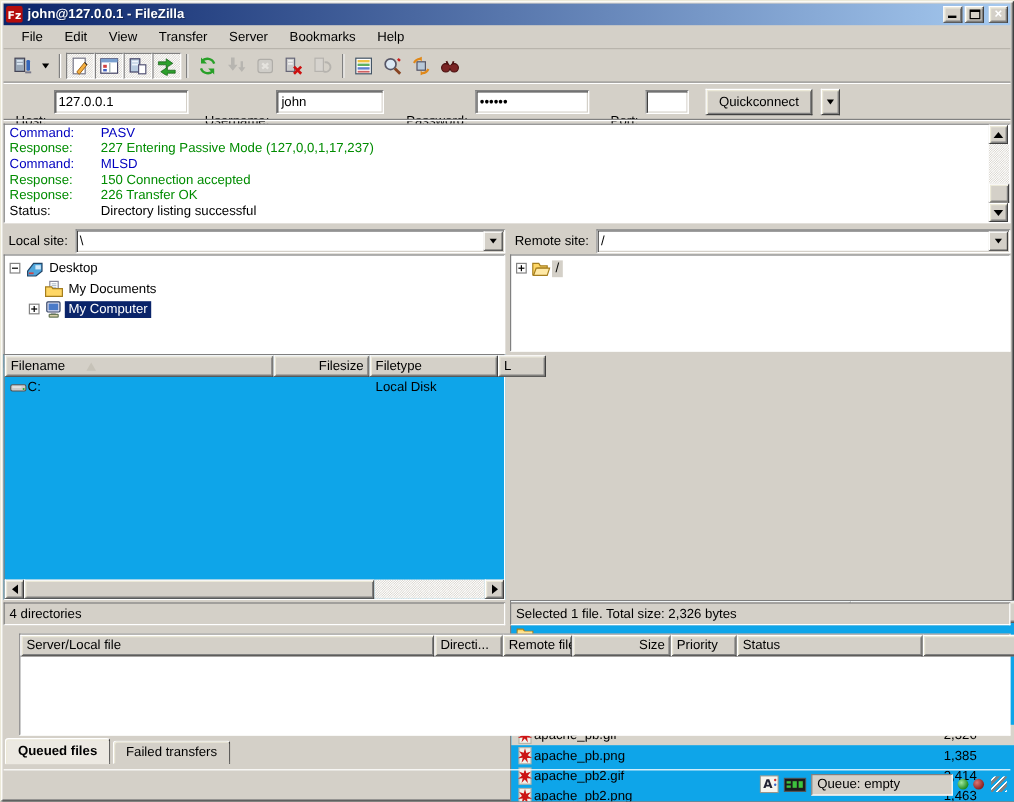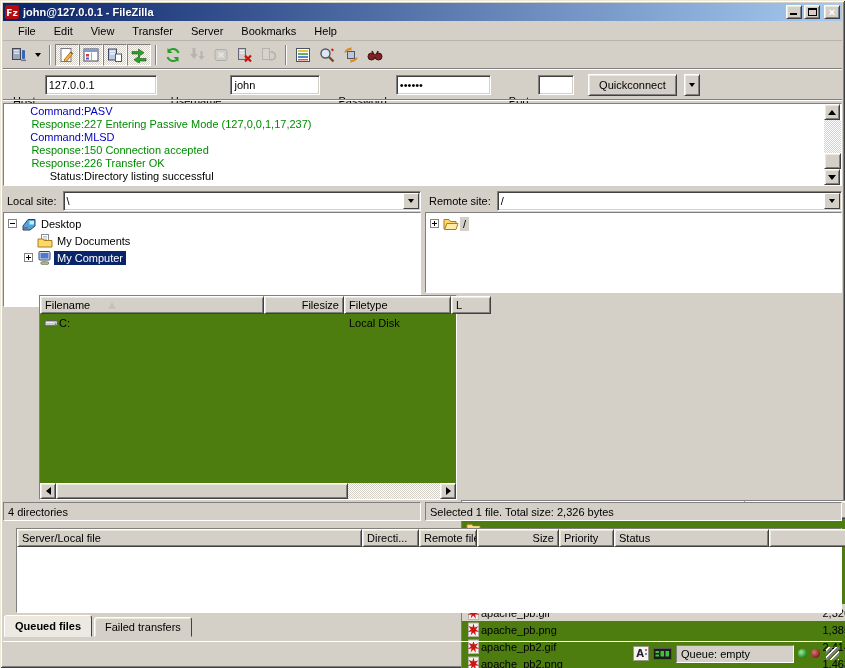--- a/index.html
+++ b/index.html
@@ -2,21 +2,20 @@
 <html><head>
 <meta charset="utf-8">
 <style>
   html,body{margin:0;padding:0;background:#808080;}
   *{box-sizing:border-box;}
   .win{
     position:relative;width:845px;height:668px;background:#d4d0c8;
     font-family:"Liberation Sans","DejaVu Sans",sans-serif;font-size:11px;color:#000;
     box-shadow:inset 1px 1px 0 #ece9d8, inset -1px -1px 0 #404040, inset 2px 2px 0 #fff, inset -2px -2px 0 #808080;
     overflow:hidden;
-    padding-left:36px;
   }
   .abs{position:absolute;}
   
   .raised{background:#d4d0c8;border:1px solid;border-color:#fff #404040 #404040 #fff;box-shadow:inset 1px 1px 0 #ece9d8, inset -1px -1px 0 #808080;}
   .sunkenflat{border:1px solid;border-color:#808080 #fff #fff #808080;}
   .groove{border-top:1px solid #808080;border-bottom:1px solid #fff;height:2px;}
   .dither{background-color:#fff;background-image:
     linear-gradient(45deg,#d4d0c8 25%,transparent 25%,transparent 75%,#d4d0c8 75%),
     linear-gradient(45deg,#d4d0c8 25%,transparent 25%,transparent 75%,#d4d0c8 75%);
     background-size:2px 2px;background-position:0 0,1px 1px;}
@@ -50,21 +49,21 @@
   
   .quickbar{left:3px;right:3px;top:70px;height:30px;display:flex;align-items:center;padding-left:10px;gap:6px;}
   .qlabel{white-space:nowrap;margin-top:32px;}
   .qinput{height:20px;font-family:inherit;font-size:11px;padding:1px 3px;background:#fff;
     border:1px solid;border-color:#808080 #fff #fff #808080;box-shadow:inset 1px 1px 0 #404040, inset -1px -1px 0 #d4d0c8;outline:none;}
   .qc-btn{height:22px;padding:0 10px;font-family:inherit;font-size:11px;cursor:default;
     background:#d4d0c8;border:1px solid;border-color:#fff #404040 #404040 #fff;box-shadow:inset 1px 1px 0 #ece9d8, inset -1px -1px 0 #808080;}
   .qc-drop{width:16px;height:22px;display:inline-flex;align-items:center;justify-content:center;}
   
   .log{left:3px;right:3px;top:103px;height:83px;background:#fff;display:flex;}
-  .logbody{flex:1;padding:1px 0 0 4px;overflow:hidden;text-align:right;}
+  .logbody{flex:1;padding:1px 0 0 4px;overflow:hidden;}
   .logline{display:flex;line-height:13px;white-space:nowrap;}
   .loglabel{width:76px;flex:none;}
   .logline.command{color:#0000bf;}
   .logline.response{color:#008c00;}
   .logline.status{color:#000;}
   
   .vscroll{width:17px;flex:none;display:flex;flex-direction:column;}
   .sbtn{width:16px;height:16px;flex:none;display:flex;align-items:center;justify-content:center;
     background:#d4d0c8;border:1px solid;border-color:#fff #404040 #404040 #fff;box-shadow:inset 1px 1px 0 #ece9d8, inset -1px -1px 0 #808080;}
   .sthumbv{height:16px;flex:none;background:#d4d0c8;border:1px solid;border-color:#fff #404040 #404040 #fff;box-shadow:inset 1px 1px 0 #ece9d8, inset -1px -1px 0 #808080;}
@@ -84,21 +83,21 @@
   .trow{height:17px;display:flex;align-items:center;white-space:nowrap;}
   .expander{width:9px;height:9px;flex:none;background:#fff;border:1px solid #848484;position:relative;margin-right:4px;}
   .expander::before{content:"";position:absolute;left:1px;top:3px;width:5px;height:1px;background:#000;}
   .expander.plus::after{content:"";position:absolute;left:3px;top:1px;width:1px;height:5px;background:#000;}
   .exp-space{width:13px;flex:none;}
   .ticon{width:17px;flex:none;display:flex;align-items:center;}
   .tlabel{padding:1px 3px;}
   .tlabel.sel-active{background:#0a246a;color:#fff;}
   .tlabel.sel-inactive{background:#d4d0c8;}
   
-  .listpane{background:#4d7c0f;display:flex;flex-direction:column;position:relative;}
+  .listpane{background:#0ea5e9;display:flex;flex-direction:column;position:relative;}
   .lheader{height:18px;display:flex;flex:none;}
   .hcell{flex:none;height:18px;display:flex;align-items:center;padding:0 4px;overflow:hidden;white-space:nowrap;
     background:#d4d0c8;border:1px solid;border-color:#fff #404040 #404040 #fff;box-shadow:inset 1px 1px 0 #ece9d8, inset -1px -1px 0 #808080;}
   .hcell.r{justify-content:flex-end;}
   .sorttri{width:0;height:0;border-left:4px solid transparent;border-right:4px solid transparent;border-bottom:7px solid #c6c2b8;margin-left:18px;}
   .lbody{flex:1;overflow:hidden;}
   .frow{height:17px;display:flex;align-items:center;white-space:nowrap;}
   .frow.sel{background:#d8d4cb;}
   .fcell{flex:none;display:flex;align-items:center;overflow:hidden;padding:0 2px;height:17px;}
   .fcell.r{justify-content:flex-end;padding-right:10px;}

